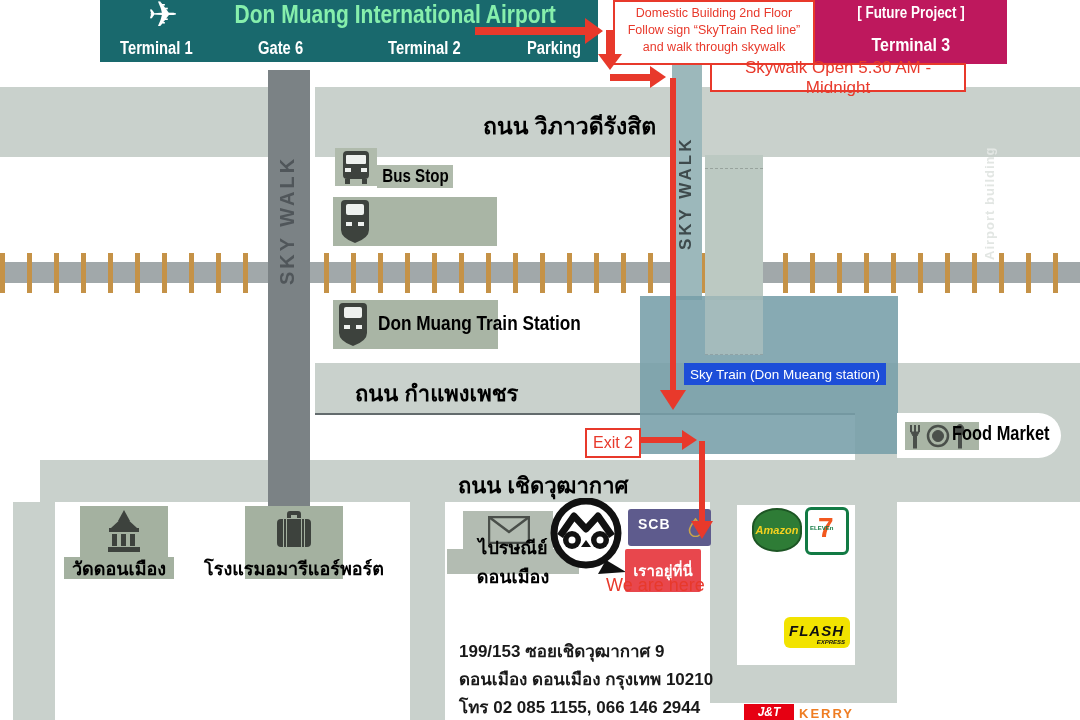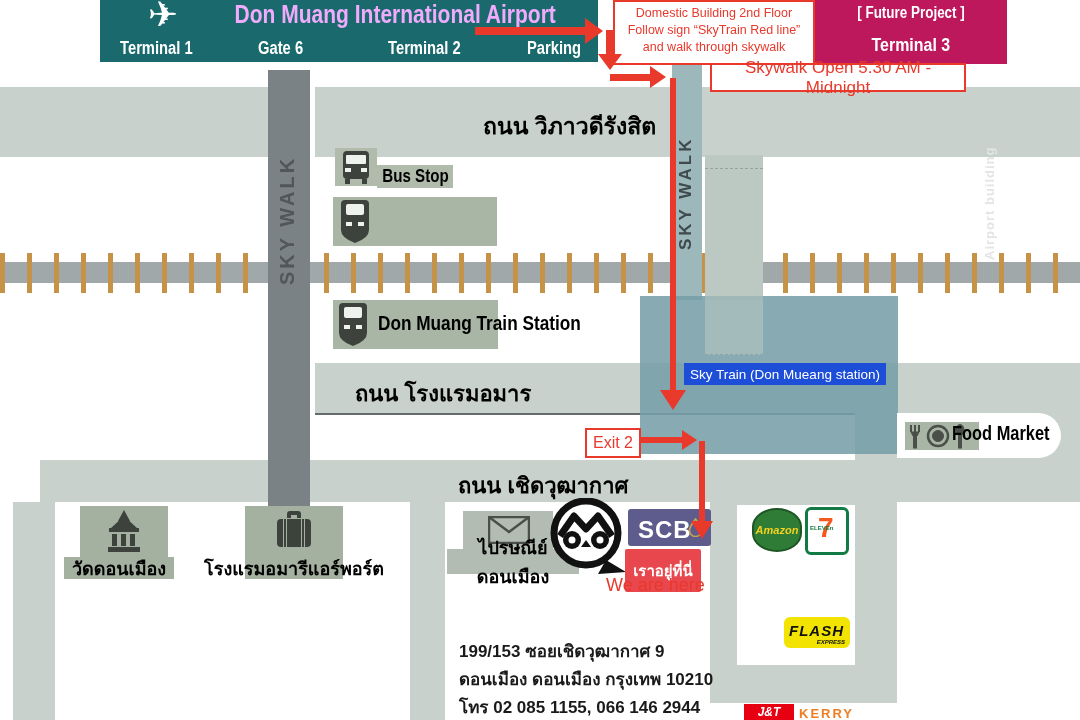--- a/index.html
+++ b/index.html
@@ -19,21 +19,21 @@
 </head>
 <body>
 
 <div id="canvas">
 
   <div class="abs road" style="left:0;top:87px;width:268px;height:70px;"></div>
   <div class="abs road" style="left:315px;top:87px;width:765px;height:70px;"></div>
   <div class="abs thai" style="left:483px;top:108px;font-size:23px;">ถนน วิภาวดีรังสิต</div>
 
   <div class="abs road" style="left:315px;top:363px;width:765px;height:50px;border-bottom:2px solid #636b6d;"></div>
-  <div class="abs thai" style="left:355px;top:376px;font-size:22px;">ถนน โรงแรมอมาร</div>
+  <div class="abs thai" style="left:355px;top:376px;font-size:22px;">ถนน กำแพงเพชร</div>
 
   <div class="abs road" style="left:855px;top:413px;width:225px;height:90px;"></div>
   <div class="abs road" style="left:40px;top:460px;width:815px;height:42px;"></div>
   <div class="abs thai" style="left:458px;top:468px;font-size:22px;">ถนน เชิดวุฒากาศ</div>
 
   <div class="abs road" style="left:13px;top:502px;width:42px;height:218px;"></div>
   <div class="abs road" style="left:410px;top:502px;width:35px;height:218px;"></div>
   <div class="abs road" style="left:710px;top:502px;width:187px;height:201px;"></div>
   <div class="abs road" style="left:855px;top:502px;width:42px;height:218px;"></div>
 
@@ -165,21 +165,21 @@
     <circle cx="38" cy="35" r="32" fill="#fff" stroke="#111" stroke-width="7"></circle>
     <path d="M12 38 L26 18 L38 31 L50 18 L64 38" fill="none" stroke="#111" stroke-width="7" stroke-linejoin="round"></path>
     <circle cx="24" cy="42" r="9" fill="#111"></circle>
       <circle cx="52" cy="42" r="9" fill="#111"></circle>
     <circle cx="24" cy="42" r="3.5" fill="#fff"></circle>
       <circle cx="52" cy="42" r="3.5" fill="#fff"></circle>
     <path d="M38 42 l5 7 h-10 z" fill="#111"></path>
   </svg>
 
   <div class="abs" style="left:628px;top:509px;width:83px;height:37px;background:#5e5b8d;border-radius:3px;">
-    <span style="position:absolute;left:10px;top:7px;color:#fff;font-weight:bold;font-size:24px;letter-spacing:1px;">SCB</span>
+    <span style="position:absolute;left:10px;top:7px;color:#fff;font-weight:bold;font-size:14px;letter-spacing:1px;">SCB</span>
     <svg style="position:absolute;right:8px;top:9px;" width="15" height="19" viewBox="0 0 15 19">
       <path d="M7.5 1 C11 6 13.5 9 13.5 12.5 A6 6 0 0 1 1.5 12.5 C1.5 9 4 6 7.5 1 z" fill="none" stroke="#c9a44a" stroke-width="1.6"></path>
     </svg>
   </div>
 
   <div class="abs ctr" style="left:625px;top:549px;width:76px;height:43px;background:#e8474d;border-radius:2px;">
     <span style="color:#fff;font-size:15px;font-weight:bold;">เราอยู่ที่นี่</span>
   </div>
   <div class="abs" style="left:606px;top:575px;color:#e8392b;font-size:18px;">We are here</div>
 
@@ -203,21 +203,21 @@
   <div class="abs" style="left:897px;top:502px;width:183px;height:218px;background:#fff;"></div>
 
   <div class="abs" style="left:718px;top:703px;width:179px;height:17px;background:#fff;"></div>
   <div class="abs ctr" style="left:744px;top:704px;width:50px;height:16px;background:#e60012;">
     <span style="color:#fff;font-size:12px;font-weight:900;font-style:italic;">J&amp;T</span>
   </div>
   <div class="abs" style="left:799px;top:706px;color:#ef7d22;font-size:13px;font-weight:bold;letter-spacing:2px;">KERRY</div>
 
   <div class="abs" style="left:100px;top:0;width:498px;height:62px;background:#19696d;">
     <span style="position:absolute;left:48px;top:-6px;color:#fff;font-size:36px;font-family:'DejaVu Sans',sans-serif;">✈</span>
-    <div style="position:absolute;left:95px;top:0px;width:400px;text-align:center;color:#f0abfc;font-size:25px;font-weight:bold;text-decoration:underline;"><span class="condc">Don Muang International Airport</span></div>
+    <div style="position:absolute;left:95px;top:0px;width:400px;text-align:center;color:#86efac;font-size:25px;font-weight:bold;text-decoration:underline;"><span class="condc">Don Muang International Airport</span></div>
     <div style="position:absolute;left:20px;top:38px;color:#fff;font-size:18px;font-weight:bold;"><span class="cond">Terminal 1</span></div>
     <div style="position:absolute;left:158px;top:38px;color:#fff;font-size:18px;font-weight:bold;"><span class="cond">Gate 6</span></div>
     <div style="position:absolute;left:288px;top:38px;color:#fff;font-size:18px;font-weight:bold;"><span class="cond">Terminal 2</span></div>
     <div style="position:absolute;left:427px;top:38px;color:#fff;font-size:18px;font-weight:bold;"><span class="cond">Parking</span></div>
   </div>
 
   <div class="abs" style="left:815px;top:0;width:192px;height:64px;background:#be185d;">
     <div style="position:absolute;top:4px;width:100%;text-align:center;color:#fff;font-size:16px;font-weight:bold;"><span class="condc">[ Future Project ]</span></div>
     <div style="position:absolute;top:34px;width:100%;text-align:center;color:#fff;font-size:19px;font-weight:bold;"><span class="condc">Terminal 3</span></div>
   </div>

